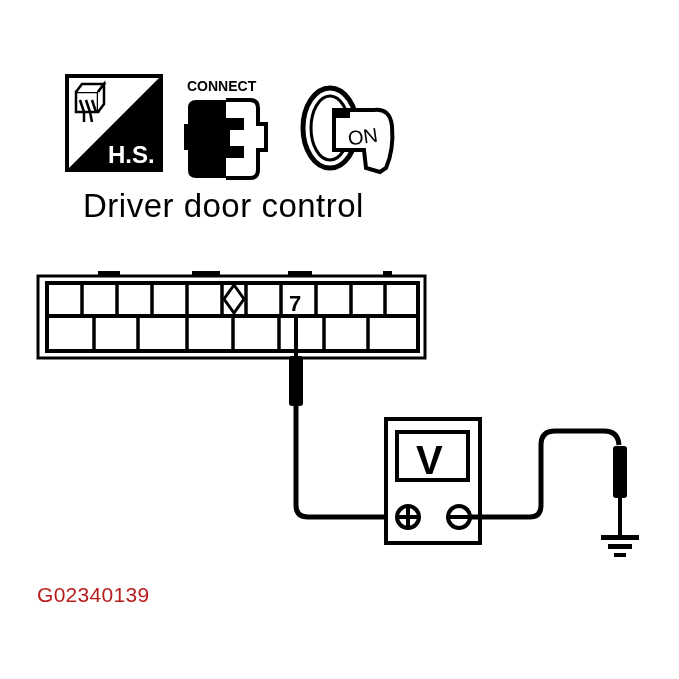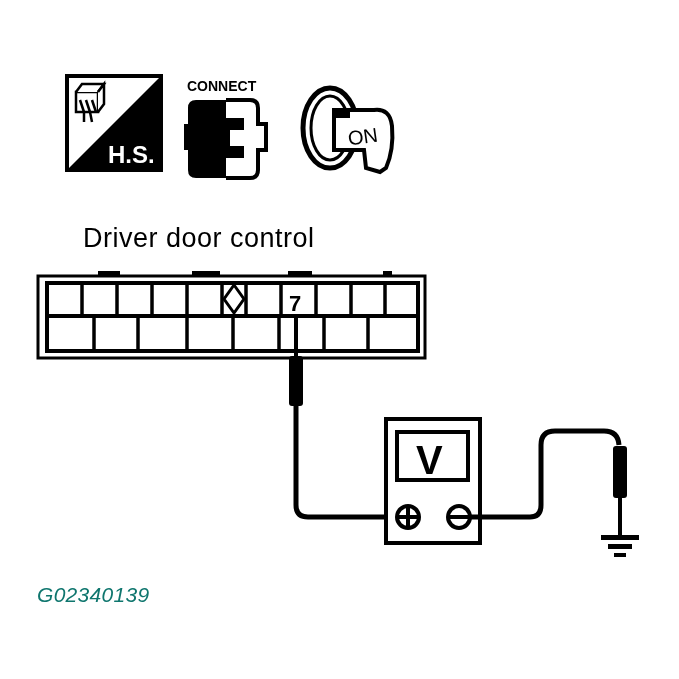--- a/index.html
+++ b/index.html
@@ -1,23 +1,23 @@
 <!DOCTYPE html>
 <html><head>
 <meta charset="utf-8">
 <style>
   html, body { margin: 0; padding: 0; background: #ffffff; }
   body { width: 679px; height: 679px; position: relative; overflow: hidden; font-family: "Liberation Sans", sans-serif; }
   .label {
     position: absolute; color: #000; font-family: "Liberation Sans", sans-serif;
-    font-size: 27px; line-height: 36px; letter-spacing: 0.5px; margin-top: 32px;
+    font-size: 33px; line-height: 36px; letter-spacing: 0.5px;
   }
   .fig-id {
-    position: absolute; left: 37px; top: 583px; font-size: 21px; color: #0f766e;
-    font-family: "Liberation Sans", sans-serif; letter-spacing: 0.3px; font-style: italic;
+    position: absolute; left: 37px; top: 583px; font-size: 21px; color: #b91c1c;
+    font-family: "Liberation Sans", sans-serif; letter-spacing: 0.3px;
   }
   svg { position: absolute; left: 0; top: 0; }
   .icon-text { font-family: "Liberation Sans", sans-serif; font-weight: bold; }
 </style>
 </head>
 <body>
 
 <div class="label" style="left:83px; top:188px;">
   <div>Driver door control</div>
 </div>

